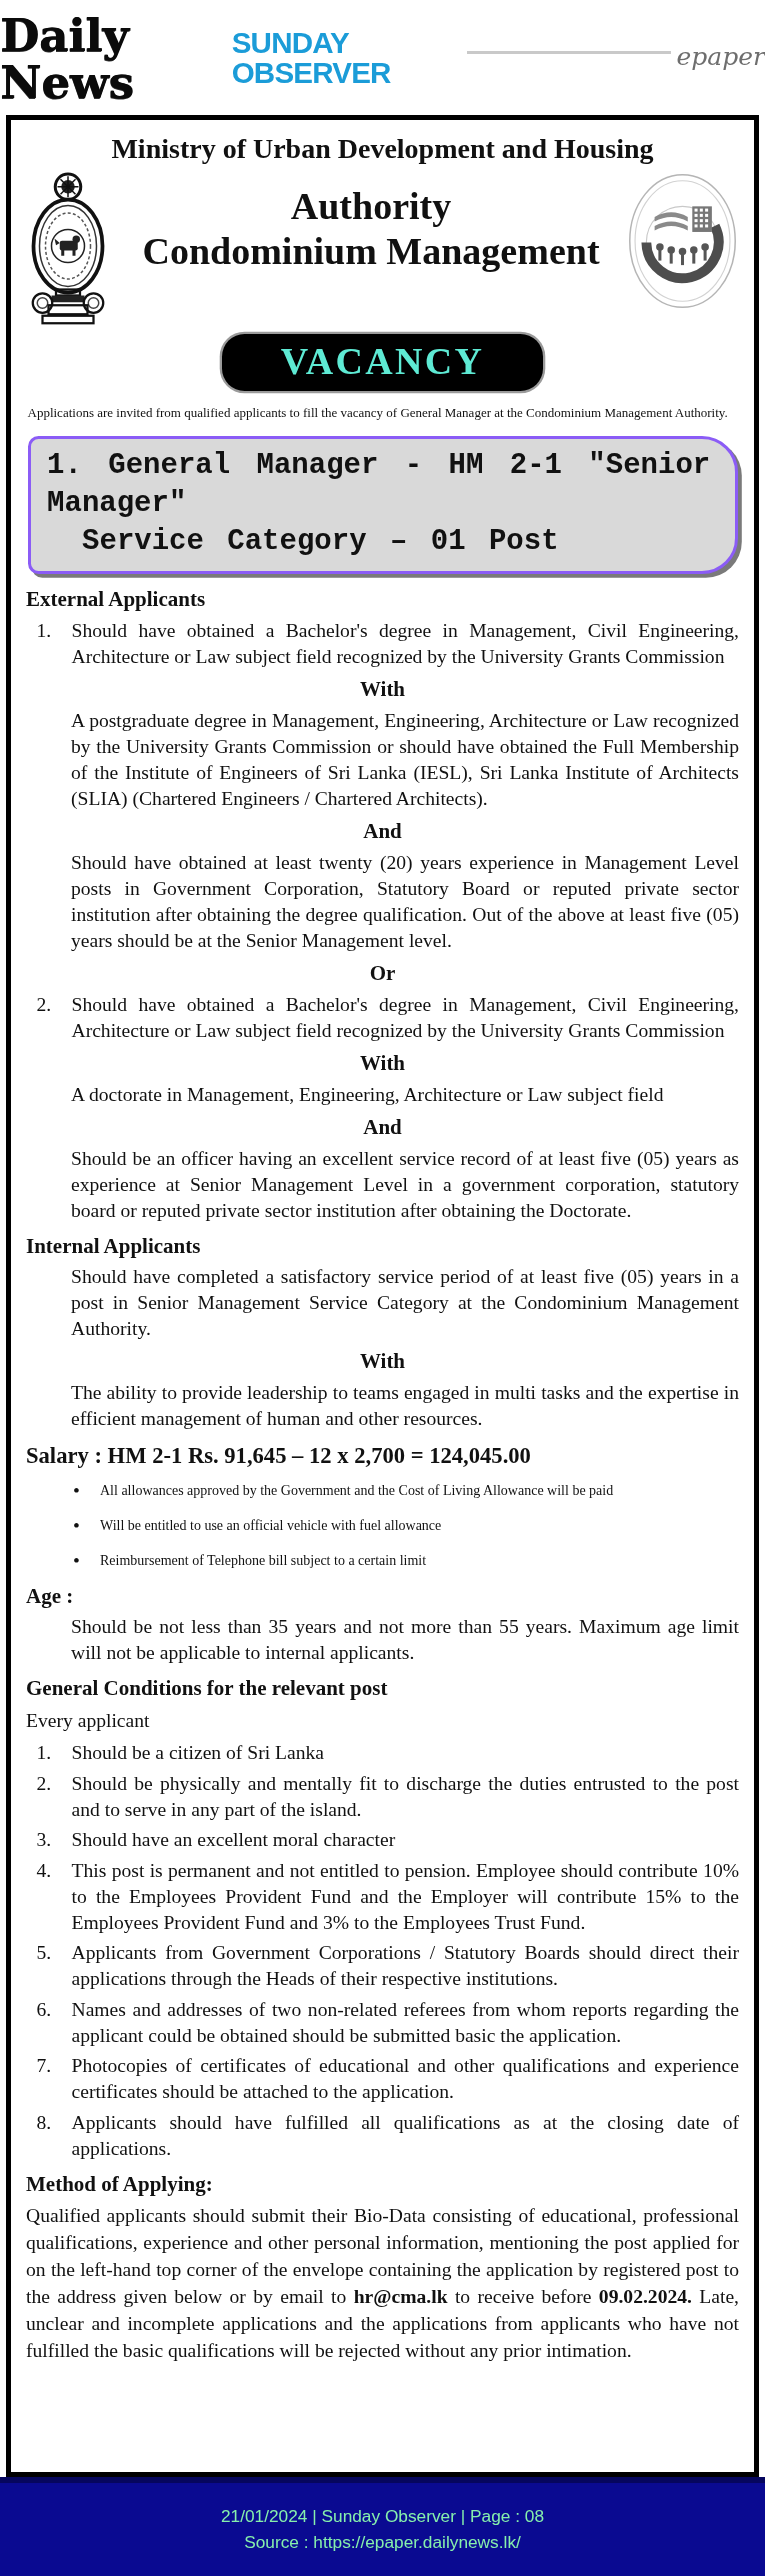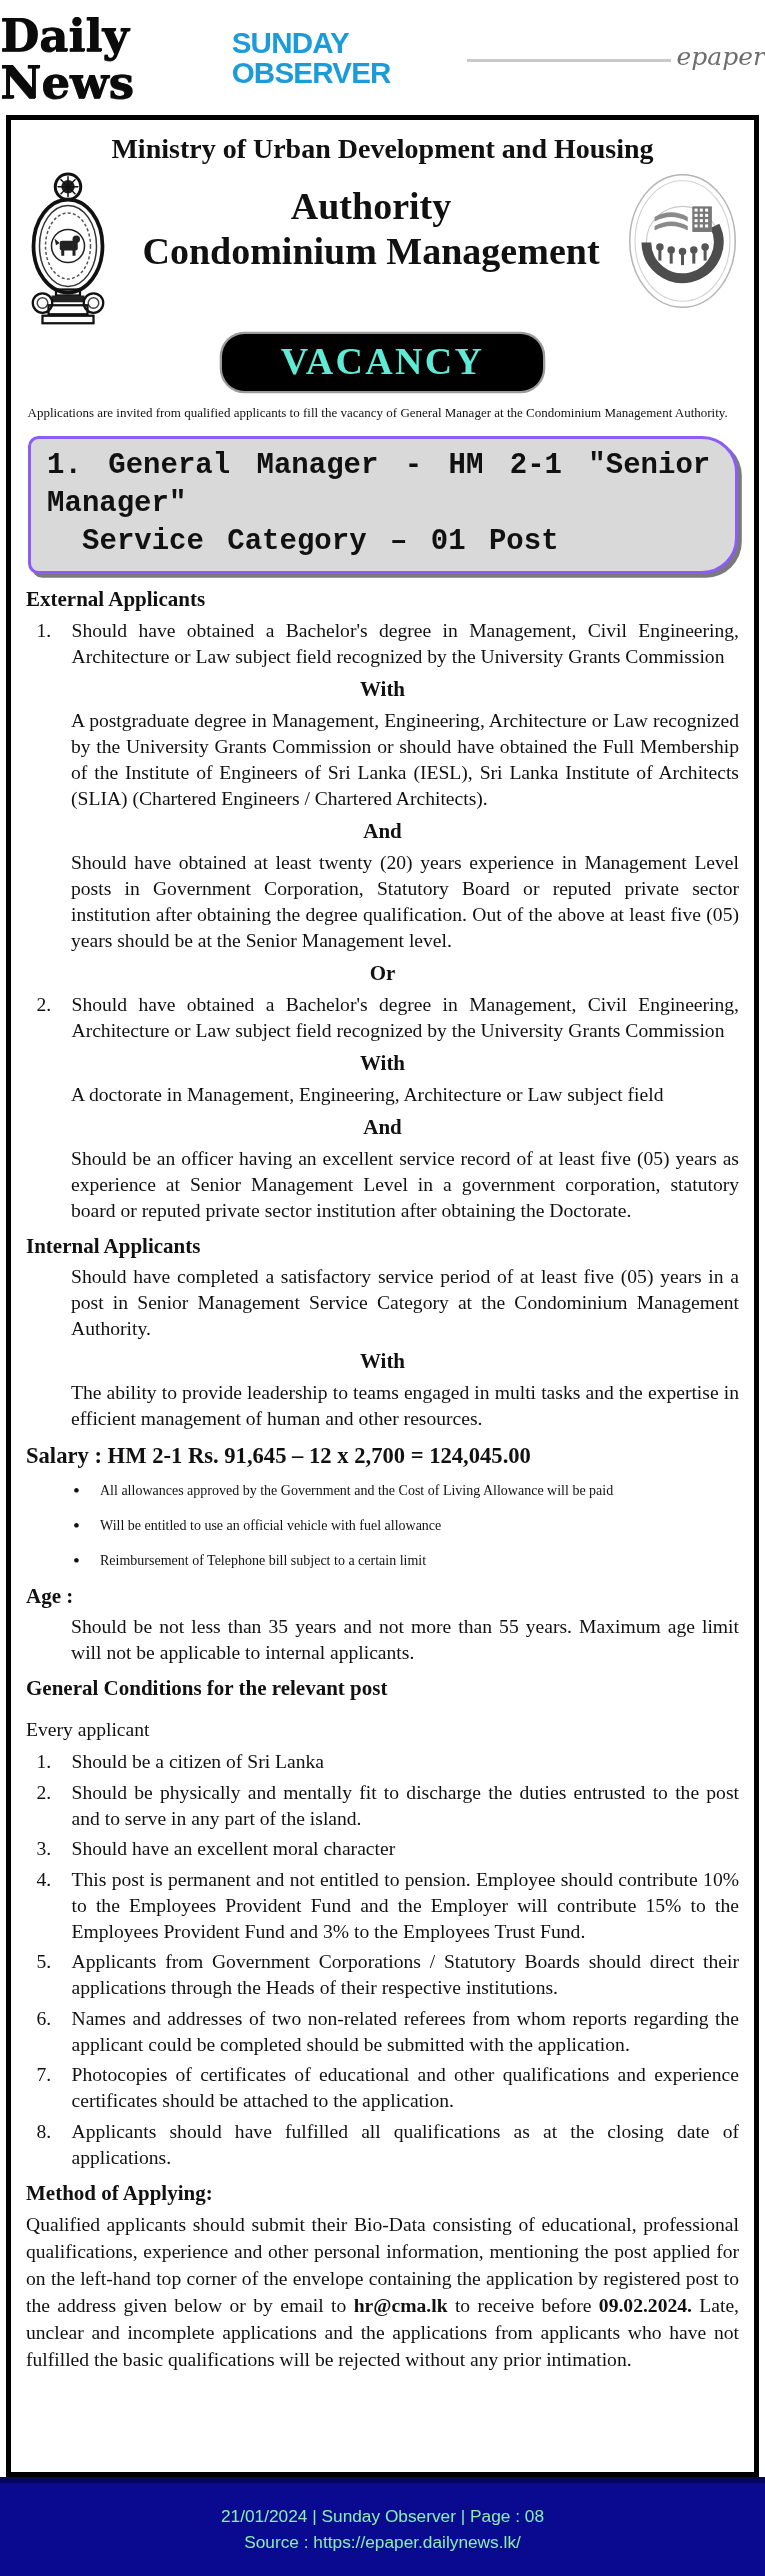--- a/index.html
+++ b/index.html
@@ -3,21 +3,21 @@
 <meta charset="utf-8">
 <style>
   html,body{margin:0;padding:0;background:#ffffff;}
   body{width:765px;font-family:"Liberation Serif",serif;color:#111;}
   .page{width:765px;height:2576px;display:flex;flex-direction:column;overflow:hidden;background:#fff;}
 
   
   .masthead{height:112px;flex:0 0 auto;display:flex;flex-direction:row;align-items:center;justify-content:flex-start;padding-top:3px;}
   .dn-logo{font-family:"DejaVu Serif",serif;font-weight:bold;font-size:45px;line-height:47px;letter-spacing:0px;color:#0b0b0b;text-shadow:0.8px 0 0 #0b0b0b, 0 0.8px 0 #333;}
   .so-logo{font-family:"Liberation Sans",sans-serif;font-weight:bold;font-size:29px;line-height:30px;color:#1b9cd8;letter-spacing:-0.8px;transform:scaleX(1.02);margin-top:-3px;}
-  .ep-row{display:flex;align-items:flex-end;width:354px;margin-top:-6px;}
+  .ep-row{display:flex;align-items:center;width:354px;margin-top:-6px;}
   .ep-line{flex:1;border-bottom:3px solid #c9c9c9;margin-bottom:7.5px;}
   .ep-label{font-family:"DejaVu Serif",serif;font-style:italic;font-size:25px;line-height:27px;color:#6e6e6e;padding-left:6px;}
 
   
   .adbox{flex:1;margin:0 6px;border:5.3px solid #000;background:#fff;padding:6px 15px 12px;overflow:hidden;}
 
   .ministry{ text-align:center;font-weight:bold;font-size:28px;line-height:35px;margin:4.5px 0 1.5px;}
 
   .header-row{display:flex;align-items:flex-start;margin-top:1.5px;}
   .emblem-left{flex:0 0 90px;display:flex;justify-content:flex-start;}
@@ -27,21 +27,21 @@
   .vacancy-wrap{text-align:center;margin:3px 0 7.5px;}
   .vacancy-badge{display:inline-block;background:#000;color:#5eead4;font-weight:bold;font-size:38px;line-height:42px;letter-spacing:2.3px;padding:6px 59px 9px;border-radius:22.6px;box-shadow:0 0 0 2.3px #9b9b9b;}
 
   .intro{font-size:13px;line-height:27px;text-align:justify;margin:3px 1.5px 10.5px;}
 
   .postbox{background:#d9d9d9;border:3px solid #8b5cf6;border-radius:10.5px 36px 36px 10.5px;box-shadow:3.8px 3.8px 0 #7a7a7a;padding:7.5px 18px 10.5px 16.6px;margin:3px 1.5px 12px;font-family:Liberation Mono, monospace;}
   .postbox .pline1{font-weight:bold;font-size:29px;line-height:38px;word-spacing:9px;}
   .postbox .pline2{font-weight:bold;font-size:29px;line-height:38px;word-spacing:6px;padding-left:35px;}
 
   .h3{font-weight:bold;font-size:21px;line-height:27px;margin:9px 0 4.5px;}
-  .subline{font-size:19.6px;line-height:26px;margin:15px 0 6px;}
+  .subline{font-size:19.6px;line-height:26px;margin:6px 0 6px;}
 
   .numitem{display:flex;margin:4.5px 0 4.5px;}
   .num{flex:0 0 35px;padding-left:10.5px;font-size:19.6px;line-height:26px;}
   .itext{flex:1;font-size:19.6px;line-height:26px;text-align:justify;}
 
   .ind{margin-left:45px;font-size:19.6px;line-height:26px;text-align:justify;margin-top:3px;margin-bottom:3px;}
   .connector{text-align:center;font-weight:bold;font-size:21px;line-height:26px;margin:6px 0;}
 
   .salary-line{font-weight:bold;font-size:22.6px;line-height:29px;margin:9px 0 7.5px;}
 
@@ -228,21 +228,21 @@
     <div class="numitem">
       <span class="num">4.</span>
       <span class="itext">This post is permanent and not entitled to pension. Employee should contribute 10% to the Employees Provident Fund and the Employer will contribute 15% to the Employees Provident Fund and 3% to the Employees Trust Fund.</span>
     </div>
     <div class="numitem">
       <span class="num">5.</span>
       <span class="itext">Applicants from Government Corporations / Statutory Boards should direct their applications through the Heads of their respective institutions.</span>
     </div>
     <div class="numitem">
       <span class="num">6.</span>
-      <span class="itext">Names and addresses of two non-related referees from whom reports regarding the applicant could be completed should be submitted with the application.</span>
+      <span class="itext">Names and addresses of two non-related referees from whom reports regarding the applicant could be obtained should be submitted basic the application.</span>
     </div>
     <div class="numitem">
       <span class="num">7.</span>
       <span class="itext">Photocopies of certificates of educational and other qualifications and experience certificates should be attached to the application.</span>
     </div>
     <div class="numitem">
       <span class="num">8.</span>
       <span class="itext">Applicants should have fulfilled all qualifications as at the closing date of applications.</span>
     </div>
 

